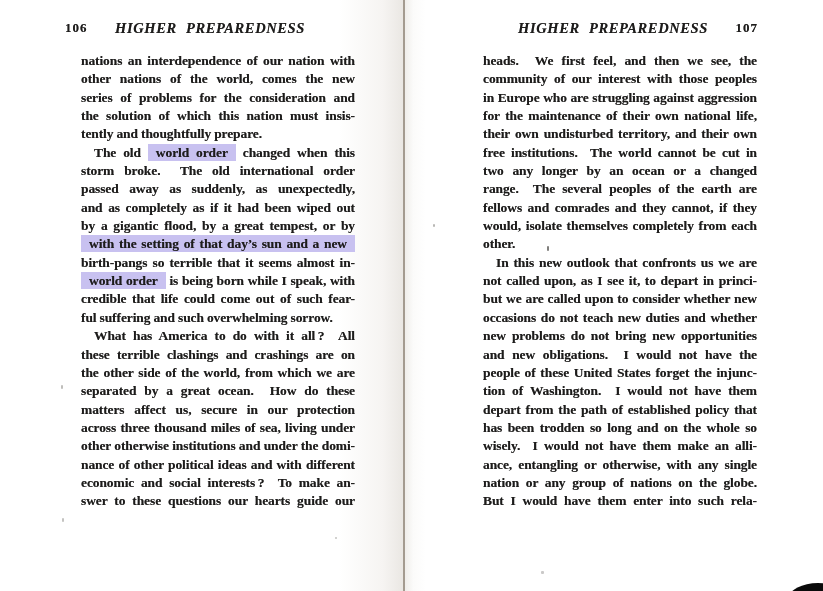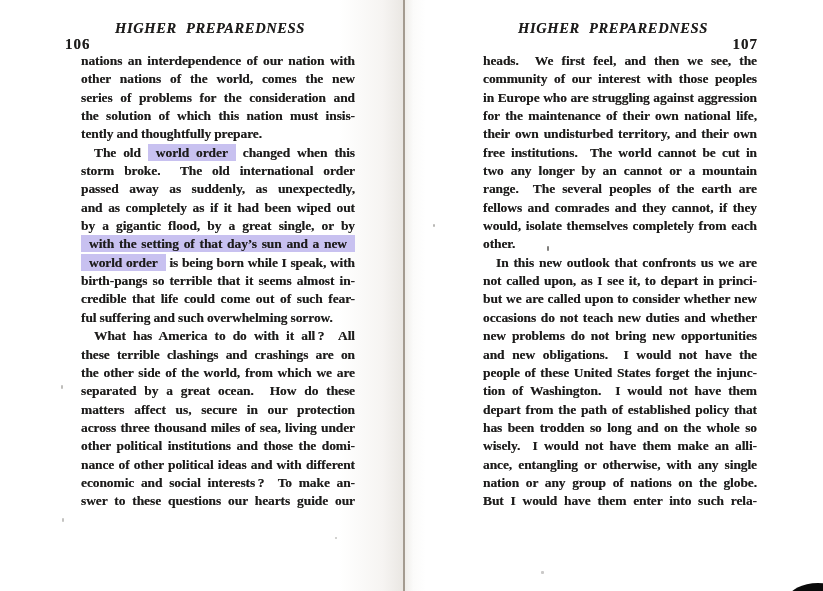--- a/index.html
+++ b/index.html
@@ -25,22 +25,22 @@
     position:absolute;top:19px;left:65px;width:290px;height:18px;
     text-align:center;color:var(--ink,#1d1c1b);
     font-size:14.5px;line-height:18px;
   }
   .page-right .header{left:63px;}
   .running-title{
     font-weight:bold;font-style:italic;letter-spacing:0.6px;word-spacing:5px;
     text-shadow:0 0 0.4px rgba(25,25,25,0.6);
   }
   .pagenum{
-    position:absolute;top:0;font-weight:bold;font-style:normal;font-size:15px;
-    letter-spacing:1px;text-shadow:0 0 0.4px rgba(25,25,25,0.6);margin-top:16px;
+    position:absolute;top:0;font-weight:bold;font-style:normal;font-size:13px;
+    letter-spacing:1px;text-shadow:0 0 0.4px rgba(25,25,25,0.6);
   }
   .pagenum.outer-left{left:0;}
   .pagenum.outer-right{right:0;text-align:center;}
   .lines{
     position:absolute;top:52px;width:290px;color:var(--ink,#1d1c1b);
     font-size:13.5px;font-weight:bold;
     letter-spacing:-0.1px;word-spacing:-0.2px;
     text-shadow:0 0 0.4px rgba(25,25,25,0.55);
   }
   .page-left .lines{left:65px;}
@@ -75,54 +75,54 @@
   <div class="lines">
       <div class="line j"><span>nations an interdependence of our nation with</span></div>
       <div class="line j"><span>other nations of the world, comes the new</span></div>
       <div class="line j"><span>series of problems for the consideration and</span></div>
       <div class="line j"><span>the solution of which this nation must insis-</span></div>
       <div class="line"><span>tently and thoughtfully prepare.</span></div>
       <div class="line j indent"><span>The old </span><span class="hl">world order</span><span> changed when this war-</span></div>
       <div class="line j"><span>storm broke.&nbsp; The old international order</span></div>
       <div class="line j"><span>passed away as suddenly, as unexpectedly,</span></div>
       <div class="line j"><span>and as completely as if it had been wiped out</span></div>
-      <div class="line j"><span>by a gigantic flood, by a great single, or by</span></div>
+      <div class="line j"><span>by a gigantic flood, by a great tempest, or by</span></div>
       <div class="line j"><span class="hl">with the setting of that day’s sun and a new</span></div>
+      <div class="line j"><span>birth-pangs so terrible that it seems almost in-</span></div>
       <div class="line j"><span class="hl">world order</span><span> is being born while I speak, with</span></div>
-      <div class="line j"><span>birth-pangs so terrible that it seems almost in-</span></div>
       <div class="line j"><span>credible that life could come out of such fear-</span></div>
       <div class="line"><span>ful suffering and such overwhelming sorrow.</span></div>
       <div class="line j indent"><span>What has America to do with it all ?&nbsp; All</span></div>
       <div class="line j"><span>these terrible clashings and crashings are on</span></div>
       <div class="line j"><span>the other side of the world, from which we are</span></div>
       <div class="line j"><span>separated by a great ocean.&nbsp; How do these</span></div>
       <div class="line j"><span>matters affect us, secure in our protection</span></div>
       <div class="line j"><span>across three thousand miles of sea, living under</span></div>
-      <div class="line j"><span>other political institutions and those the domi-</span></div>
+      <div class="line j"><span>other otherwise institutions and under the domi-</span></div>
       <div class="line j"><span>nance of other political ideas and with different</span></div>
       <div class="line j"><span>economic and social interests ?&nbsp; To make an-</span></div>
       <div class="line j"><span>swer to these questions our hearts guide our</span></div>
     </div>
 </div>
 
 <div class="divider"></div>
 
 <div class="page page-right">
   <div class="header">
     <span class="running-title">HIGHER PREPAREDNESS</span>
     <span class="pagenum outer-right">107</span>
   </div>
   <div class="lines">
       <div class="line j"><span>heads.&nbsp; We first feel, and then we see, the</span></div>
       <div class="line j"><span>community of our interest with those peoples</span></div>
       <div class="line j"><span>in Europe who are struggling against aggression</span></div>
       <div class="line j"><span>for the maintenance of their own national life,</span></div>
       <div class="line j"><span>their own undisturbed territory, and their own</span></div>
       <div class="line j"><span>free institutions.&nbsp; The world cannot be cut in</span></div>
-      <div class="line j"><span>two any longer by an cannot or a mountain</span></div>
+      <div class="line j"><span>two any longer by an ocean or a changed</span></div>
       <div class="line j"><span>range.&nbsp; The several peoples of the earth are</span></div>
       <div class="line j"><span>fellows and comrades and they cannot, if they</span></div>
       <div class="line j"><span>would, isolate themselves completely from each</span></div>
       <div class="line"><span>other.</span></div>
       <div class="line j indent"><span>In this new outlook that confronts us we are</span></div>
       <div class="line j"><span>not called upon, as I see it, to depart in princi-</span></div>
       <div class="line j"><span>but we are called upon to consider whether new</span></div>
       <div class="line j"><span>occasions do not teach new duties and whether</span></div>
       <div class="line j"><span>new problems do not bring new opportunities</span></div>
       <div class="line j"><span>and new obligations.&nbsp; I would not have the</span></div>

